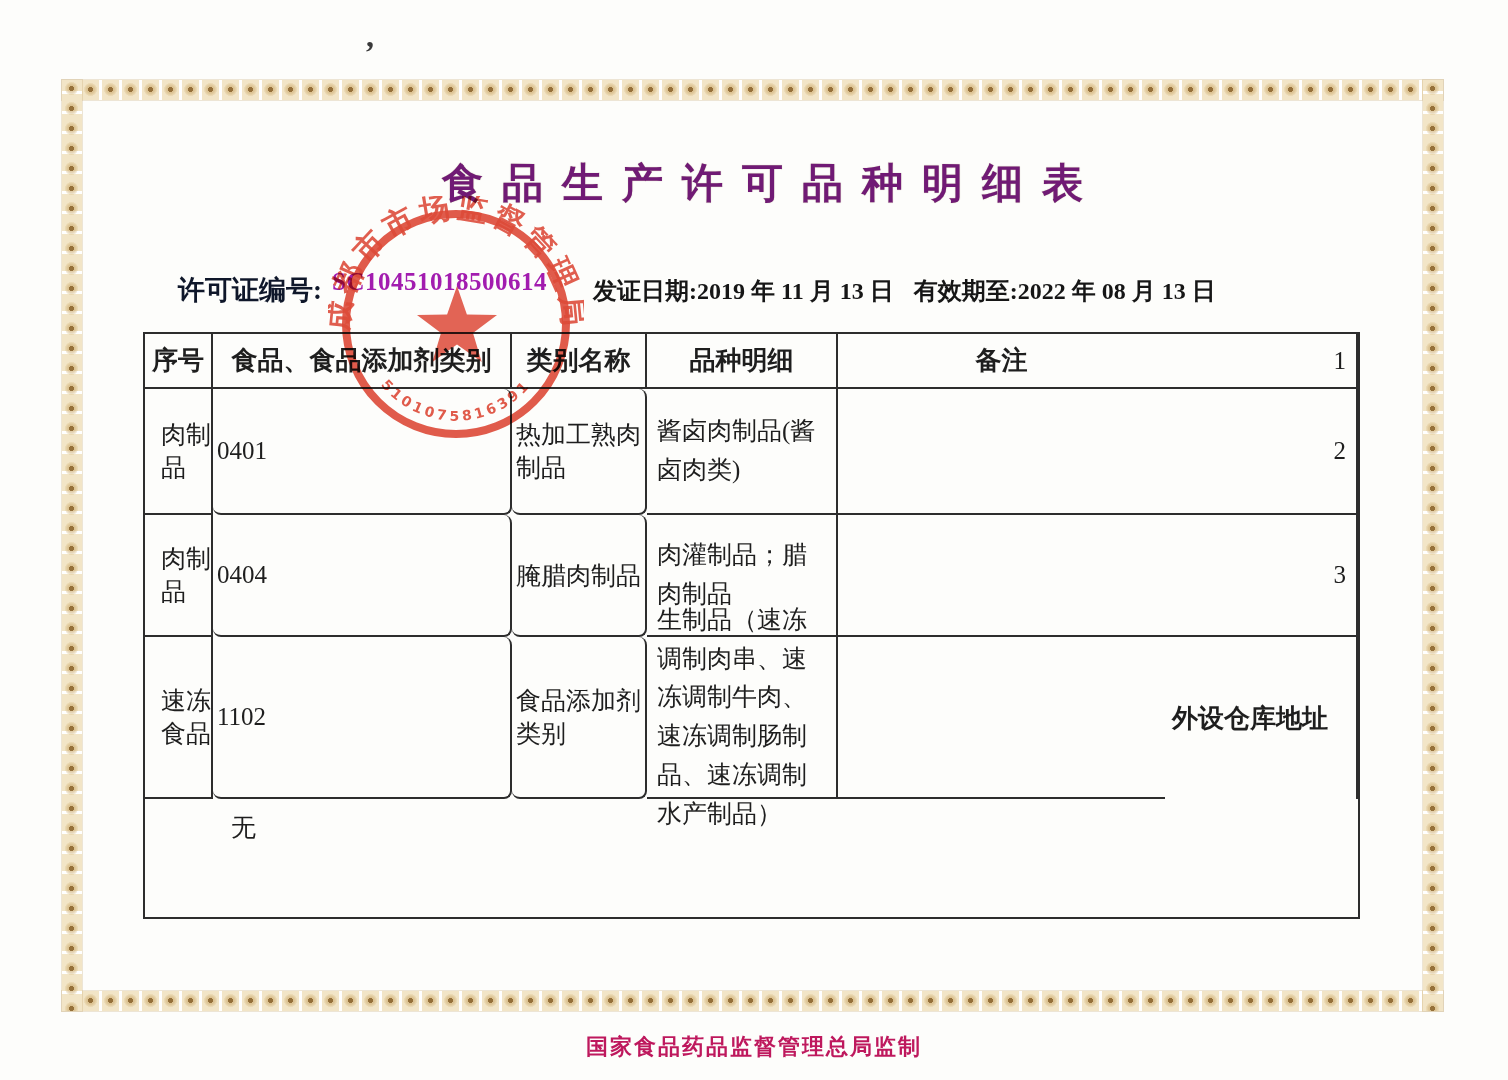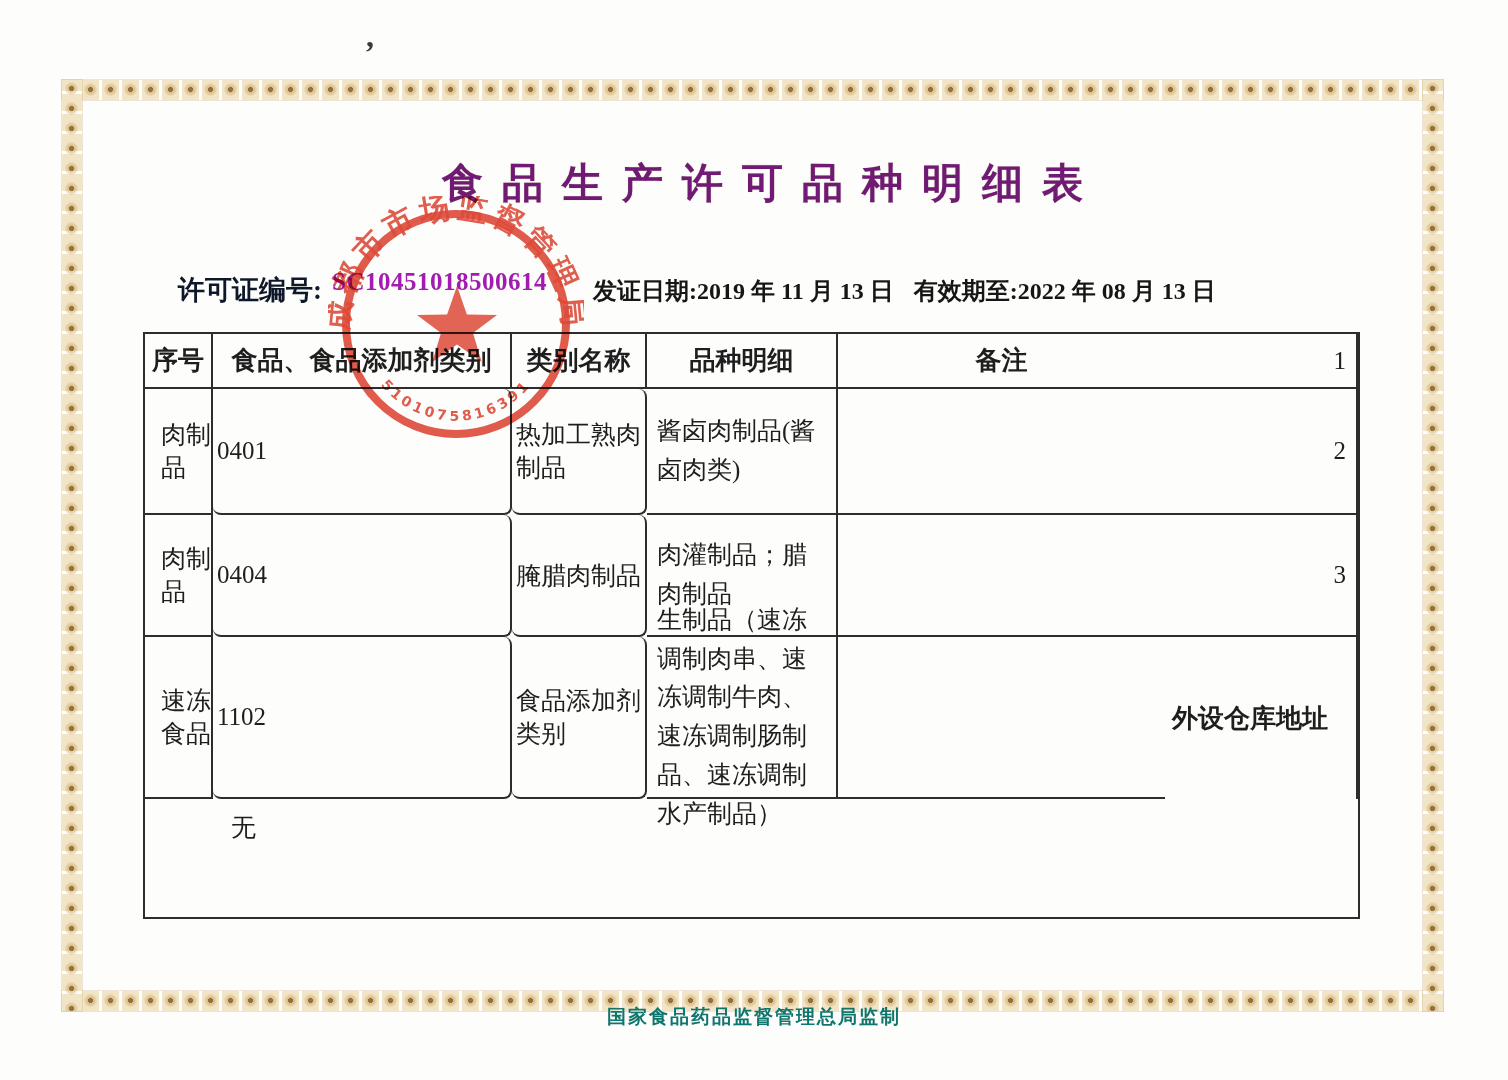--- a/index.html
+++ b/index.html
@@ -64,22 +64,22 @@
   .pl-s{padding-left:4px;border-radius:8px;}
   .detail{padding-left:10px;padding-right:8px;line-height:1.55;}
   .wh-label{font-weight:bold;font-size:26px;line-height:1.5;padding:0 7px;text-align:left;}
   .wh-value{align-items:flex-start;padding-top:12px;padding-left:18px;grid-column:2 / 7;}
 
   
   .seal{position:absolute;left:328px;top:196px;mix-blend-mode:multiply;opacity:.93;}
 
   
   .footer{
-    position:absolute;left:50%;top:1004px;transform:translateX(-50%);
-    font-size:19px;font-weight:bold;color:#0f766e;letter-spacing:2px;white-space:nowrap;
+    position:absolute;left:50%;top:1032px;transform:translateX(-50%);
+    font-size:22px;font-weight:bold;color:#be185d;letter-spacing:2px;white-space:nowrap;
   }
 </style>
 </head>
 <body>
 
 <div class="b-strip b-h b-top"></div>
 <div class="b-strip b-h b-bottom"></div>
 <div class="b-strip b-v b-left"></div>
 <div class="b-strip b-v b-right"></div>
 

